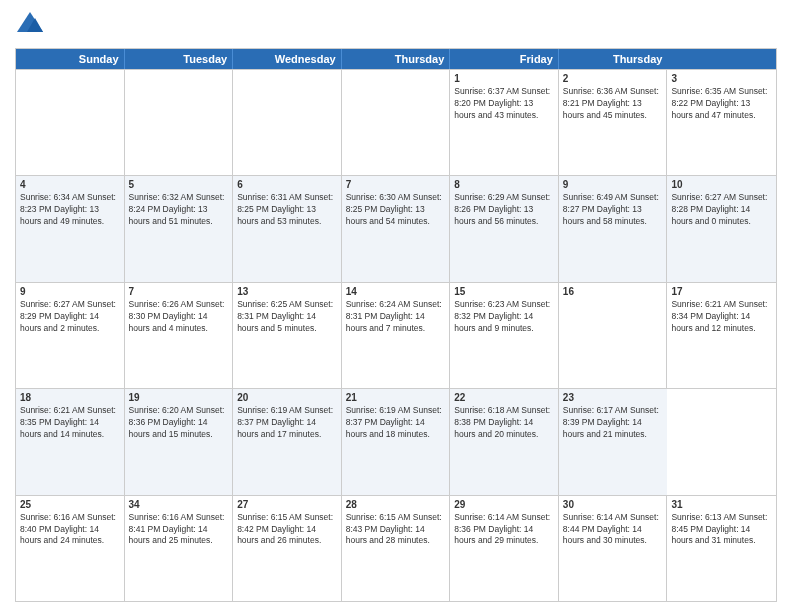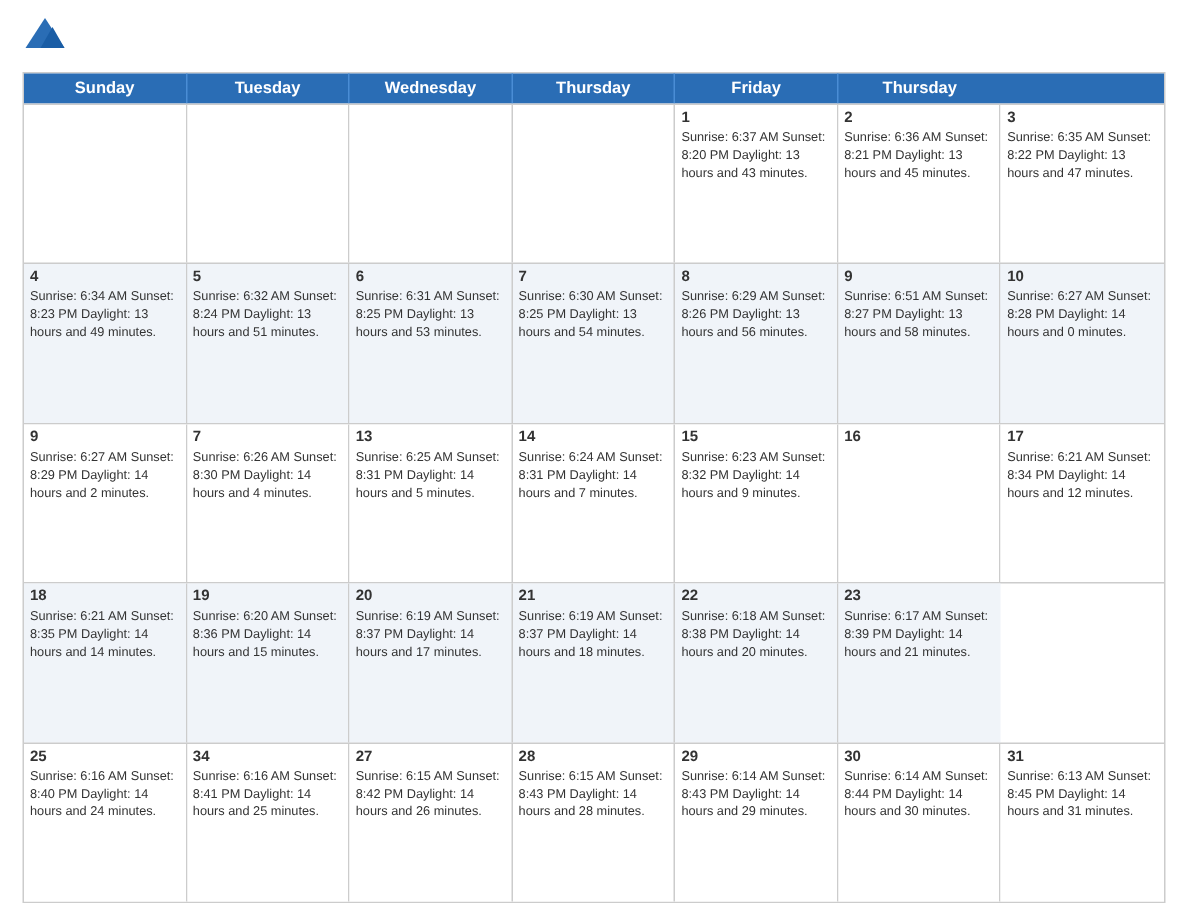--- a/index.html
+++ b/index.html
@@ -68,21 +68,21 @@
     .cal-header {
       display: grid;
       grid-template-columns: repeat(7, 1fr);
       background: #2a6db5;
     }
     .cal-header-cell {
       color: #fff;
       font-size: 11px;
       font-weight: bold;
       padding: 4px 5px;
-      text-align: center;
+      text-align: right;
       border-right: 1px solid #4a8dd5;
     }
     .cal-header-cell:last-child { border-right: none; }
     .cal-body {
       flex: 1;
       display: flex;
       flex-direction: column;
     }
     .cal-row {
       display: grid;
@@ -204,21 +204,21 @@
           </div>
           <div class="cal-cell alt-row">
             <span class="day-number">8</span>
             <div class="cell-info">Sunrise: 6:29 AM
 Sunset: 8:26 PM
 Daylight: 13 hours
 and 56 minutes.</div>
           </div>
           <div class="cal-cell alt-row">
             <span class="day-number">9</span>
-            <div class="cell-info">Sunrise: 6:51 AM
+            <div class="cell-info">Sunrise: 6:49 AM
 Sunset: 8:27 PM
 Daylight: 13 hours
 and 58 minutes.</div>
           </div>
           <div class="cal-cell alt-row">
             <span class="day-number">10</span>
             <div class="cell-info">Sunrise: 6:27 AM
 Sunset: 8:28 PM
 Daylight: 14 hours
 and 0 minutes.</div>
@@ -340,21 +340,21 @@
           <div class="cal-cell">
             <span class="day-number">28</span>
             <div class="cell-info">Sunrise: 6:15 AM
 Sunset: 8:43 PM
 Daylight: 14 hours
 and 28 minutes.</div>
           </div>
           <div class="cal-cell">
             <span class="day-number">29</span>
             <div class="cell-info">Sunrise: 6:14 AM
-Sunset: 8:43 PM
+Sunset: 8:36 PM
 Daylight: 14 hours
 and 29 minutes.</div>
           </div>
           <div class="cal-cell">
             <span class="day-number">30</span>
             <div class="cell-info">Sunrise: 6:14 AM
 Sunset: 8:44 PM
 Daylight: 14 hours
 and 30 minutes.</div>
           </div>

